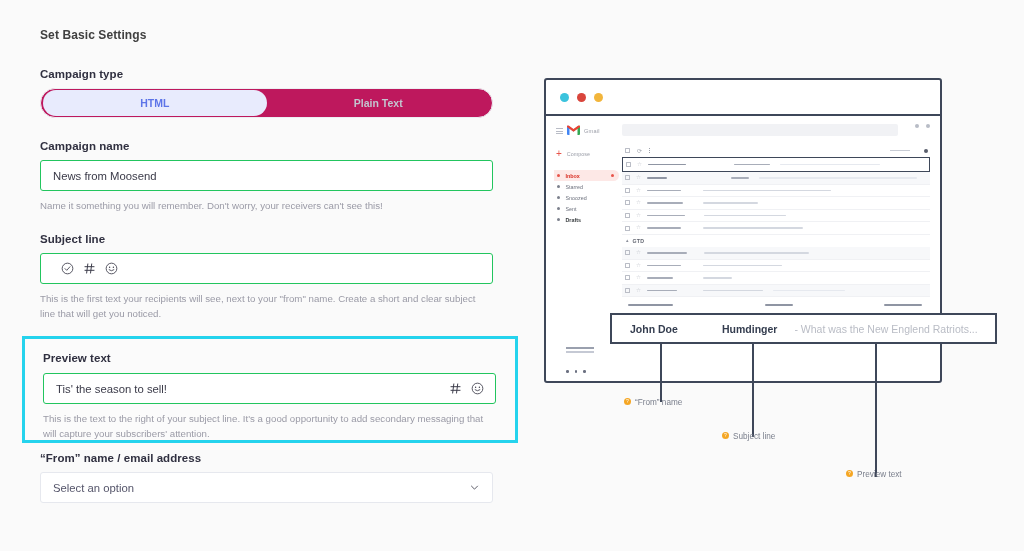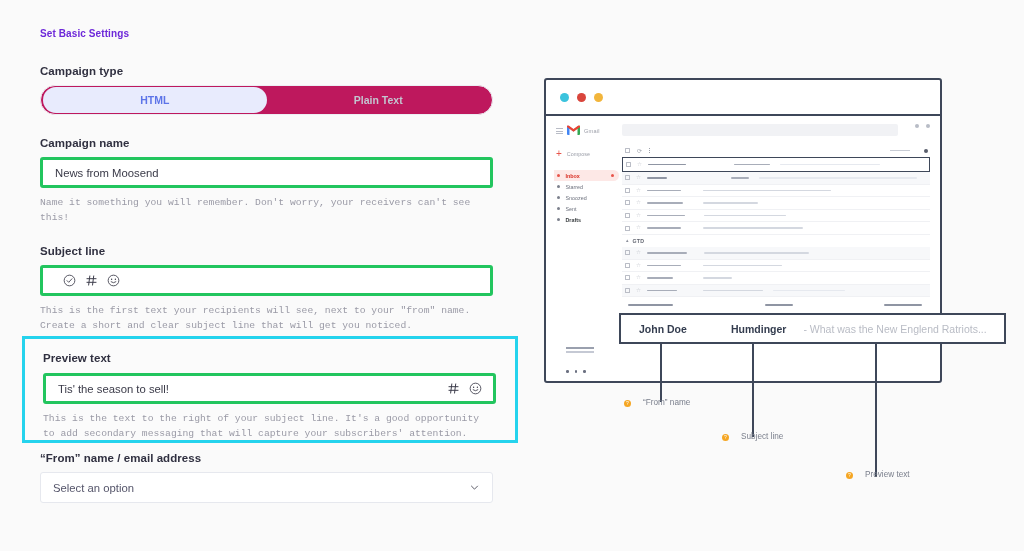--- a/index.html
+++ b/index.html
@@ -16,42 +16,41 @@
   
   .form-panel {
     position: absolute;
     left: 0; top: 0;
     width: 530px;
     height: 551px;
     padding: 28px 38px 0 40px;
   }
 
   .page-title {
-    font-size: 10px;
+    font-size: 12px;
     font-weight: bold;
-    color: #6d28d9;
+    color: #404040;
     letter-spacing: .1px;
     margin-bottom: 26px;
   }
 
   .field-label {
     font-size: 11.5px;
     font-weight: bold;
     color: #303040;
     margin-bottom: 8px;
     letter-spacing: .05px;
   }
 
   .help-text {
     font-size: 9.7px;
     color: #9a9aa6;
     line-height: 1.55;
     margin-top: 7px;
     max-width: 452px;
-    font-family: Liberation Mono, monospace;
   }
 
   
   .segmented {
     width: 453px;
     height: 30px;
     background: #be185d;
     border: 1px solid #eceef3;
     border-radius: 16px;
     display: flex;
@@ -76,21 +75,21 @@
   }
   .seg-opt.inactive {
     color: #c3c6d0;
   }
 
   
   .text-input {
     width: 453px;
     height: 31px;
     background: #ffffff;
-    border: 3px solid #22c55e;
+    border: 1px solid #22c55e;
     border-radius: 3px;
     display: flex;
     align-items: center;
     padding: 0 11px 0 12px;
   }
   .input-value {
     flex: 1;
     font-size: 11.3px;
     color: #3a3a48;
     white-space: nowrap;
@@ -285,21 +284,21 @@
 
   .foot-bars {
     display: flex; justify-content: space-between;
     padding: 7px 8px 0 6px;
   }
   .foot-bars i { display: block; height: 1.6px; background: #8f95a3; border-radius: 1px; }
 
   
   .preview-row {
     position: absolute;
-    left: 89px; top: 313px;
+    left: 80px; top: 313px;
     width: 387px; height: 31px;
     background: #ffffff;
     border: 2px solid #3e4759;
     display: flex;
     align-items: center;
     padding-left: 18px;
     z-index: 5;
   }
   .pr-from {
     font-size: 10.5px; font-weight: bold; color: #343d4f;
@@ -311,21 +310,21 @@
   
   .conn {
     position: absolute;
     width: 1.6px;
     background: #3e4759;
     z-index: 1;
   }
 
   .anno {
     position: absolute;
-    display: flex; align-items: flex-end; gap: 12px;
+    display: flex; align-items: flex-start; gap: 4px;
     z-index: 6;
   }
   .anno-dot {
     width: 7px; height: 7px; border-radius: 50%;
     background: #f5a623; flex-shrink: 0;
     color: #fff; font-size: 5px; line-height: 7px; text-align: center;
   }
   .anno-txt { font-size: 8.2px; color: #7a7f8c; white-space: nowrap; }
 </style>
 </head>

